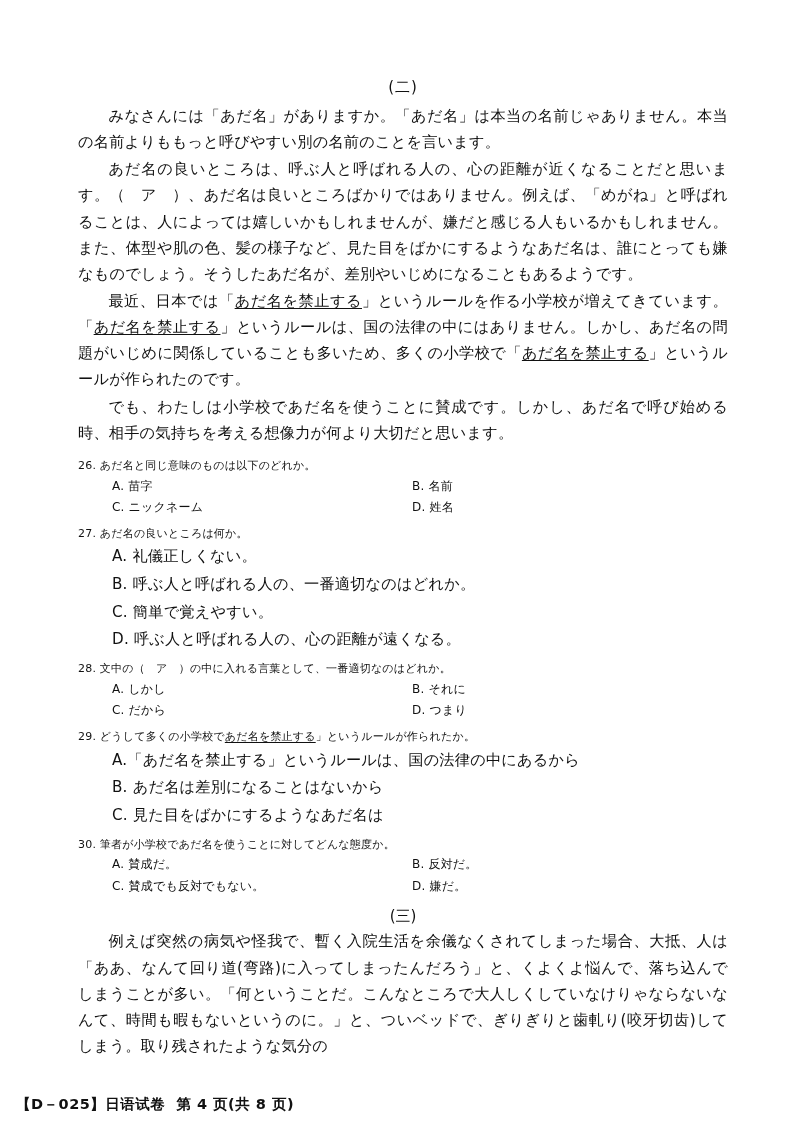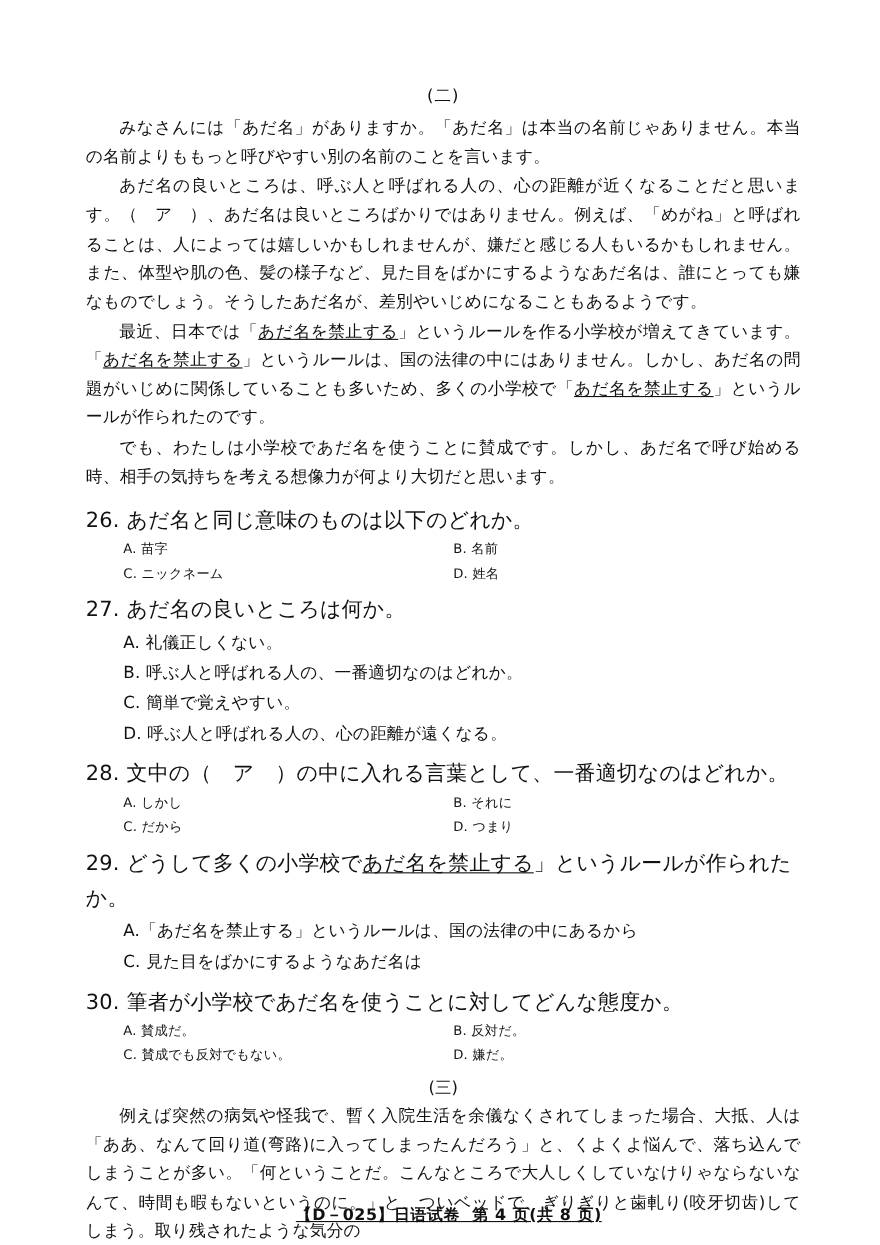--- a/index.html
+++ b/index.html
@@ -33,21 +33,21 @@
     line-height: 1.72;
     text-align: justify;
     text-justify: inter-character;
     margin: 0 0 1px 0;
     letter-spacing: 0.2px;
   }
   .indent {
     text-indent: 2em;
   }
   .q {
-    font-size: 19px;
+    font-size: 11px;
     line-height: 1.7;
     margin: 6px 0 0 0;
     letter-spacing: 0.2px;
   }
   .opts-row {
     display: flex;
     font-size: 12px;
     line-height: 1.8;
     padding-left: 34px;
     letter-spacing: 0.2px;
@@ -67,25 +67,23 @@
   .section-two {
     text-align: center;
     font-size: 15px;
     margin: 10px 0 2px 0;
   }
   .footer {
     position: absolute;
     left: 16px;
     right: 0;
     bottom: 18px;
-    text-align: center;
     font-size: 14.5px;
     font-weight: bold;
     letter-spacing: 0.5px;
-    text-decoration: underline;
   }
   .footer .code {
     font-family: "DejaVu Sans", sans-serif;
   }
   .spacer-sm { height: 4px; }
 </style>
 </head>
 <body>
 
 <div class="page">
@@ -136,20 +134,21 @@
   <div class="opts-row">
     <div class="o1">C. だから</div>
     <div class="o2">D. つまり</div>
   </div>
 
   <div class="q">
     <span>29.</span>
     <span>どうして多くの小学校で</span><span class="u">あだ名を禁止する</span><span>」<span>というルールが作られたか。</span></span>
   </div>
   <div class="opt-line">A.「あだ名を禁止する」というルールは、国の法律の中にあるから</div>
+  <div class="opt-line">B. あだ名は差別になることはないから</div>
   <div class="opt-line">C. 見た目をばかにするようなあだ名は</div>
 
   <div class="q">
     <span>30.</span>
     <span>筆者が小学校であだ名を使うことに対してどんな態度か。</span>
   </div>
   <div class="opts-row">
     <div class="o1">A. 賛成だ。</div>
     <div class="o2">B. 反対だ。</div>
   </div>

